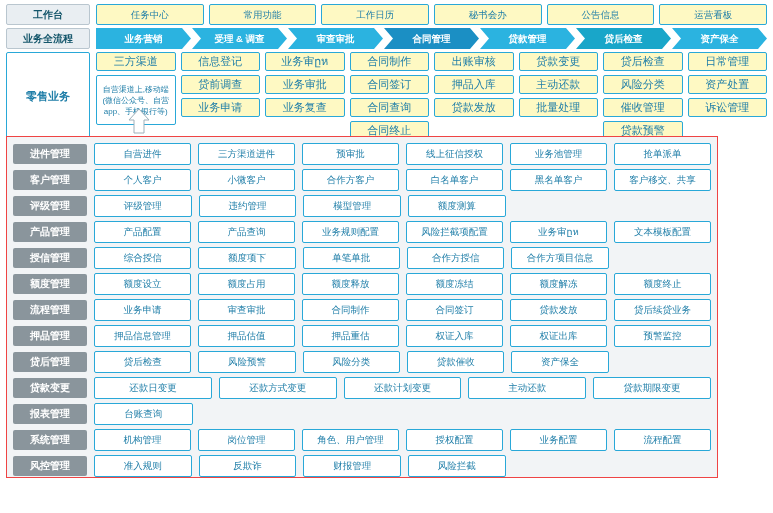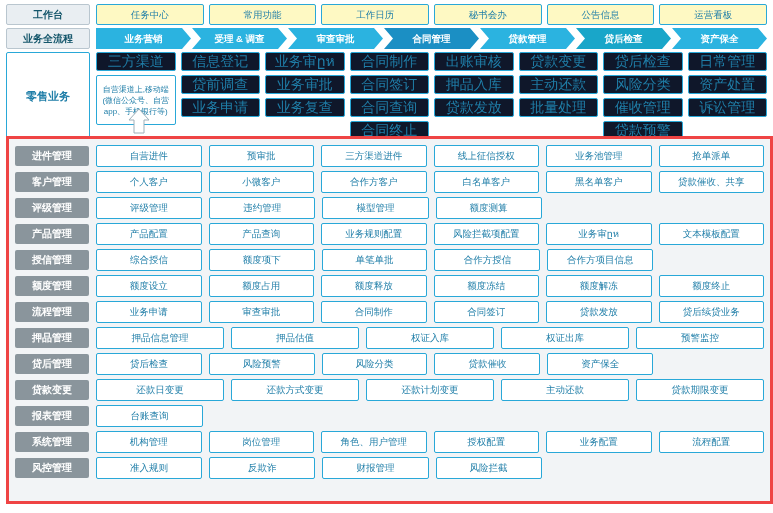--- a/index.html
+++ b/index.html
@@ -114,25 +114,25 @@
   }
   .rcol {
     flex: 1;
     display: flex;
     flex-direction: column;
     gap: 4px;
   }
   .cellb {
     border: 1px solid #29a8d8;
     color: #1f7ea8;
-    background: #0f172a;
+    background: #fef9c3;
     height: 17px;
     line-height: 17px;
     text-align: center;
-    font-size: 14px;
+    font-size: 11px;
     border-radius: 2px;
   }
   .cell-tall {
     border: 1px solid #29a8d8;
     color: #1f7ea8;
     background: #ffffff;
     text-align: center;
     font-size: 8px;
     line-height: 11px;
     border-radius: 2px;
@@ -151,24 +151,24 @@
     top: 108px;
     width: 26px;
     height: 26px;
   }
 
   
   .modules {
     position: absolute;
     left: 6px;
     top: 136px;
-    width: 767px;
+    width: 712px;
     background: #f2f4f6;
-    border: 3px solid #ef4444;
-    padding: 6px 6px 22px 6px;
+    border: 1px solid #ef4444;
+    padding: 6px 6px 0 6px;
     box-sizing: border-box;
   }
   .mrow {
     display: flex;
     align-items: center;
     margin-bottom: 4px;
   }
   .mrow:last-child { margin-bottom: 0; }
   .mlabel {
     width: 74px;
@@ -298,37 +298,37 @@
       <polygon points="13,1 23,12 18,12 18,25 8,25 8,12 3,12" fill="#ffffff" stroke="#9fb0ba" stroke-width="1"></polygon>
     </svg>
   </div>
 
   <div class="modules">
 
     <div class="mrow">
       <div class="mlabel">进件管理</div>
       <div class="mcells">
         <div class="mcell">自营进件</div>
+        <div class="mcell">三方渠道进件</div>
         <div class="mcell">预审批</div>
-        <div class="mcell">三方渠道进件</div>
         <div class="mcell">线上征信授权</div>
         <div class="mcell">业务池管理</div>
         <div class="mcell">抢单派单</div>
       </div>
     </div>
 
     <div class="mrow">
       <div class="mlabel">客户管理</div>
       <div class="mcells">
         <div class="mcell">个人客户</div>
         <div class="mcell">小微客户</div>
         <div class="mcell">合作方客户</div>
         <div class="mcell">白名单客户</div>
         <div class="mcell">黑名单客户</div>
-        <div class="mcell">贷款催收、共享</div>
+        <div class="mcell">客户移交、共享</div>
       </div>
     </div>
 
     <div class="mrow">
       <div class="mlabel">评级管理</div>
       <div class="mcells">
         <div class="mcell">评级管理</div>
         <div class="mcell">违约管理</div>
         <div class="mcell">模型管理</div>
         <div class="mcell">额度测算</div>
@@ -383,20 +383,21 @@
         <div class="mcell">贷款发放</div>
         <div class="mcell">贷后续贷业务</div>
       </div>
     </div>
 
     <div class="mrow">
       <div class="mlabel">押品管理</div>
       <div class="mcells">
         <div class="mcell">押品信息管理</div>
         <div class="mcell">押品估值</div>
+        <div class="mcell">押品重估</div>
         <div class="mcell">权证入库</div>
         <div class="mcell">权证出库</div>
         <div class="mcell">预警监控</div>
       </div>
     </div>
 
     <div class="mrow">
       <div class="mlabel">贷后管理</div>
       <div class="mcells">
         <div class="mcell">贷后检查</div>

